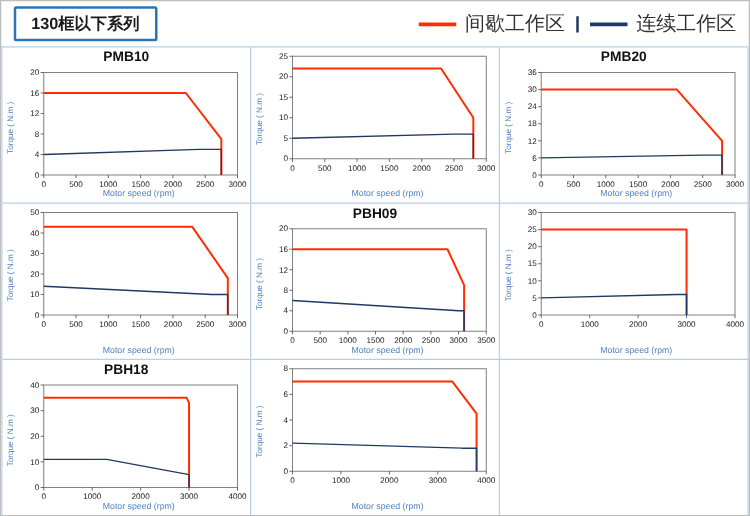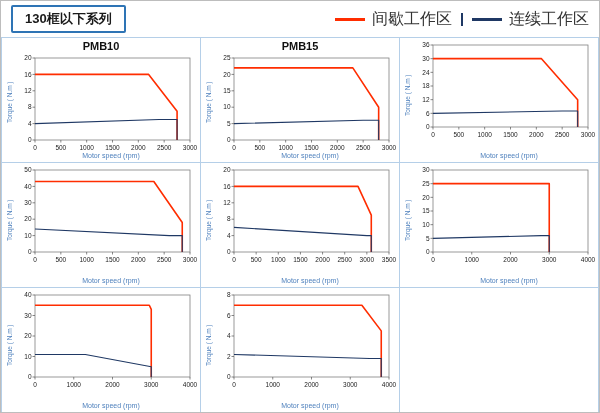--- a/index.html
+++ b/index.html
@@ -80,21 +80,20 @@
               <text x="176" y="96.5" text-anchor="middle" font-size="6.5" fill="#222">3000</text>
               <polyline points="21,21.39999999999999 134.66666666666666,21.39999999999999 163.08333333333331,58.3 163.08333333333331,87" fill="none" stroke="#ff2d00" stroke-width="1.6" stroke-linejoin="round"></polyline>
               <polyline points="21,70.6 145,66.5 163.08333333333331,66.5 163.08333333333331,87" fill="none" stroke="#1f3864" stroke-width="1.1" stroke-linejoin="round"></polyline>
             </svg>
           </div>
       </div>
       <div class="xlab">Motor speed (rpm)</div>
     </div>
 
     <div class="cell">
-      <div class="ctitle">PMB15</div>
       <div class="cbody">
         <div class="ylab">Torque ( N.m )</div>
         <div class="plot">
             <svg width="184" height="98">
               <rect x="21" y="5" width="155" height="82" fill="none" stroke="#808080" stroke-width="0.8"></rect>
               <line x1="18.5" y1="87" x2="21" y2="87" stroke="#555" stroke-width="0.7"></line>
               <text x="17.5" y="89.2" text-anchor="end" font-size="6.5" fill="#222">0</text>
               <line x1="18.5" y1="70.6" x2="21" y2="70.6" stroke="#555" stroke-width="0.7"></line>
               <text x="17.5" y="72.8" text-anchor="end" font-size="6.5" fill="#222">5</text>
               <line x1="18.5" y1="54.199999999999996" x2="21" y2="54.199999999999996" stroke="#555" stroke-width="0.7"></line>
@@ -121,20 +120,21 @@
               <text x="176" y="96.5" text-anchor="middle" font-size="6.5" fill="#222">3000</text>
               <polyline points="21,14.840000000000003 139.83333333333334,14.840000000000003 165.66666666666666,54.199999999999996 165.66666666666666,87" fill="none" stroke="#ff2d00" stroke-width="1.6" stroke-linejoin="round"></polyline>
               <polyline points="21,70.6 150.16666666666669,67.32 165.66666666666666,67.32 165.66666666666666,87" fill="none" stroke="#1f3864" stroke-width="1.1" stroke-linejoin="round"></polyline>
             </svg>
           </div>
       </div>
       <div class="xlab">Motor speed (rpm)</div>
     </div>
 
     <div class="cell">
+      <div class="ctitle">PMB20</div>
       <div class="cbody">
         <div class="ylab">Torque ( N.m )</div>
         <div class="plot">
             <svg width="184" height="98">
               <rect x="21" y="5" width="155" height="82" fill="none" stroke="#808080" stroke-width="0.8"></rect>
               <line x1="18.5" y1="87" x2="21" y2="87" stroke="#555" stroke-width="0.7"></line>
               <text x="17.5" y="89.2" text-anchor="end" font-size="6.5" fill="#222">0</text>
               <line x1="18.5" y1="73.33333333333333" x2="21" y2="73.33333333333333" stroke="#555" stroke-width="0.7"></line>
               <text x="17.5" y="75.53333333333333" text-anchor="end" font-size="6.5" fill="#222">6</text>
               <line x1="18.5" y1="59.66666666666667" x2="21" y2="59.66666666666667" stroke="#555" stroke-width="0.7"></line>
@@ -203,20 +203,21 @@
               <text x="176" y="96.5" text-anchor="middle" font-size="6.5" fill="#222">3000</text>
               <polyline points="21,16.480000000000004 139.83333333333334,16.480000000000004 168.25,57.480000000000004 168.25,87" fill="none" stroke="#ff2d00" stroke-width="1.6" stroke-linejoin="round"></polyline>
               <polyline points="21,64.03999999999999 155.33333333333334,70.6 168.25,70.6 168.25,87" fill="none" stroke="#1f3864" stroke-width="1.1" stroke-linejoin="round"></polyline>
             </svg>
           </div>
       </div>
       <div class="xlab">Motor speed (rpm)</div>
     </div>
 
     <div class="cell">
+      <div class="ctitle">PBH09</div>
       <div class="cbody">
         <div class="ylab">Torque ( N.m )</div>
         <div class="plot">
             <svg width="184" height="98">
               <rect x="21" y="5" width="155" height="82" fill="none" stroke="#808080" stroke-width="0.8"></rect>
               <line x1="18.5" y1="87" x2="21" y2="87" stroke="#555" stroke-width="0.7"></line>
               <text x="17.5" y="89.2" text-anchor="end" font-size="6.5" fill="#222">0</text>
               <line x1="18.5" y1="70.6" x2="21" y2="70.6" stroke="#555" stroke-width="0.7"></line>
               <text x="17.5" y="72.8" text-anchor="end" font-size="6.5" fill="#222">4</text>
               <line x1="18.5" y1="54.199999999999996" x2="21" y2="54.199999999999996" stroke="#555" stroke-width="0.7"></line>
@@ -283,20 +284,21 @@
               <text x="176" y="96.5" text-anchor="middle" font-size="6.5" fill="#222">4000</text>
               <polyline points="21,18.666666666666657 137.25,18.666666666666657 137.25,87" fill="none" stroke="#ff2d00" stroke-width="1.6" stroke-linejoin="round"></polyline>
               <polyline points="21,73.33333333333333 129.5,70.6 137.25,70.6 137.25,87" fill="none" stroke="#1f3864" stroke-width="1.1" stroke-linejoin="round"></polyline>
             </svg>
           </div>
       </div>
       <div class="xlab">Motor speed (rpm)</div>
     </div>
 
     <div class="cell">
+      <div class="ctitle">PBH18</div>
       <div class="cbody">
         <div class="ylab">Torque ( N.m )</div>
         <div class="plot">
             <svg width="184" height="98">
               <rect x="21" y="5" width="155" height="82" fill="none" stroke="#808080" stroke-width="0.8"></rect>
               <line x1="18.5" y1="87" x2="21" y2="87" stroke="#555" stroke-width="0.7"></line>
               <text x="17.5" y="89.2" text-anchor="end" font-size="6.5" fill="#222">0</text>
               <line x1="18.5" y1="66.5" x2="21" y2="66.5" stroke="#555" stroke-width="0.7"></line>
               <text x="17.5" y="68.7" text-anchor="end" font-size="6.5" fill="#222">10</text>
               <line x1="18.5" y1="46" x2="21" y2="46" stroke="#555" stroke-width="0.7"></line>

